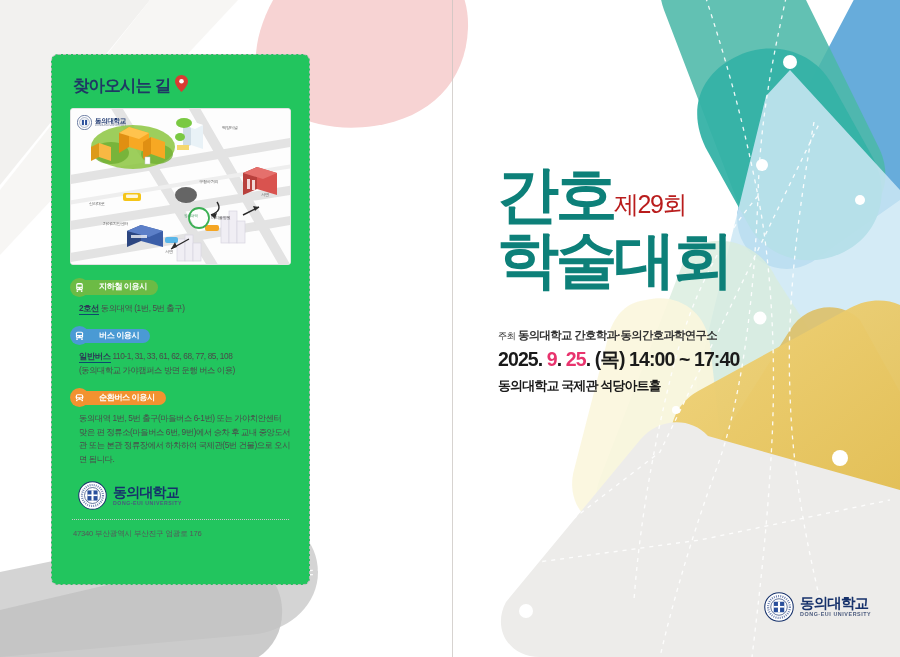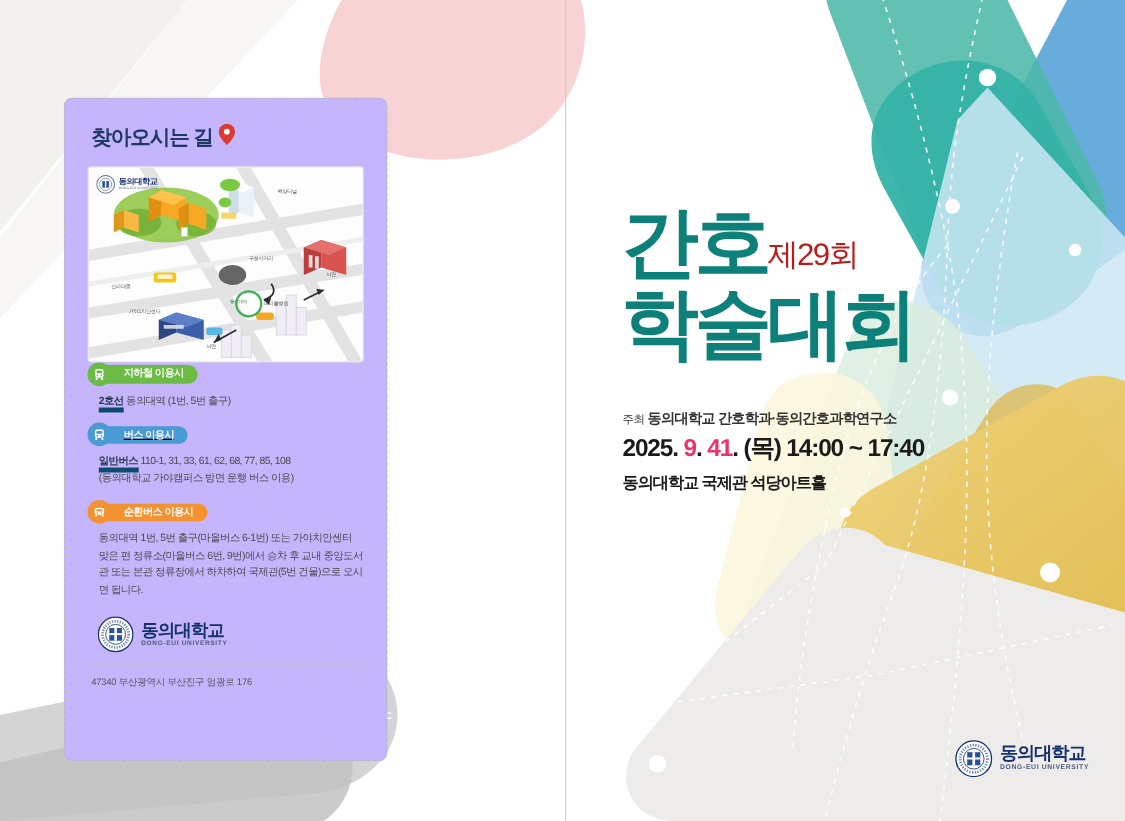--- a/index.html
+++ b/index.html
@@ -36,24 +36,24 @@
     width: 1px;
     height: 657px;
     background: #c9c4c0;
     opacity: .75;
   }
 
   
   .left-panel {
     position: absolute;
     left: 51px;
-    top: 78px;
+    top: 54px;
     width: 259px;
     height: 531px;
-    background: #c4b5fd;
+    background: #22c55e;
     border: 1px dashed #b9b9b9;
     border-radius: 7px;
     box-sizing: border-box;
     padding: 18px 18px 14px 18px;
   }
 
   .panel-title {
     display: flex;
     align-items: center;
     gap: 5px;
@@ -107,21 +107,21 @@
   }
   .map-stop-label {
     position: absolute;
     font-size: 3.6px;
     color: #2f8f4e;
     letter-spacing: -0.2px;
     white-space: nowrap;
   }
 
   
-  .transit { }
+  .transit { margin-top: 13px; }
   .transit-block { margin-bottom: 11px; }
   .transit-block:last-child { margin-bottom: 0; }
 
   .badge-row {
     display: flex;
     align-items: center;
     position: relative;
     height: 19px;
   }
   .badge-pill {
@@ -143,34 +143,34 @@
   .badge-circle {
     position: absolute;
     left: 0; top: 0;
     width: 19px; height: 19px;
     border-radius: 50%;
     display: flex;
     align-items: center;
     justify-content: center;
   }
   .badge-green  { background: #6cbb45; }
-  .badge-blue   { background: #4a9ad4; text-decoration: underline; }
+  .badge-blue   { background: #4a9ad4; }
   .badge-orange { background: #f29230; }
 
   .transit-body {
     margin: 5px 0 0 9px;
     font-size: 8.3px;
     color: #4a4a4a;
     line-height: 1.62;
     letter-spacing: -0.42px;
   }
   .transit-body .lead {
     font-weight: 700;
     color: #2b3a55;
-    border-bottom: 4px solid #0c4a6e;
+    border-bottom: 1px solid #0c4a6e;
     padding-bottom: .5px;
   }
   .transit-body .row2 { display: block; }
 
   
   .panel-footer { margin-top: 15px; }
   .footer-logo {
     display: flex;
     align-items: center;
     gap: 6px;
@@ -618,21 +618,21 @@
       </div>
       <div class="title-line2">학술대회</div>
     </div>
 
     <div class="cover-info">
       <div class="host-line">
         <span class="host-tag">주최</span>
         <span>동의대학교 간호학과·동의간호과학연구소</span>
       </div>
       <div class="date-line">
-        <span>2025. </span><span class="hl">9</span><span>. </span><span class="hl">41</span><span>. (목) 14:00 ~ 17:40</span>
+        <span>2025. </span><span class="hl">9</span><span>. </span><span class="hl">25</span><span>. (목) 14:00 ~ 17:40</span>
       </div>
       <div class="venue-line">동의대학교 국제관 석당아트홀</div>
     </div>
 
     <div class="cover-logo">
       <svg width="30" height="30" viewBox="0 0 40 40">
         <circle cx="20" cy="20" r="19" fill="#ffffff" stroke="#16316b" stroke-width="1.4"></circle>
         <circle cx="20" cy="20" r="14.5" fill="#ffffff" stroke="#6b7fae" stroke-width="3" stroke-dasharray="1.3 1.6"></circle>
         <circle cx="20" cy="20" r="11" fill="#ffffff" stroke="#16316b" stroke-width=".9"></circle>
         <rect x="13" y="13" width="14" height="14" fill="#2a4f9b"></rect>

